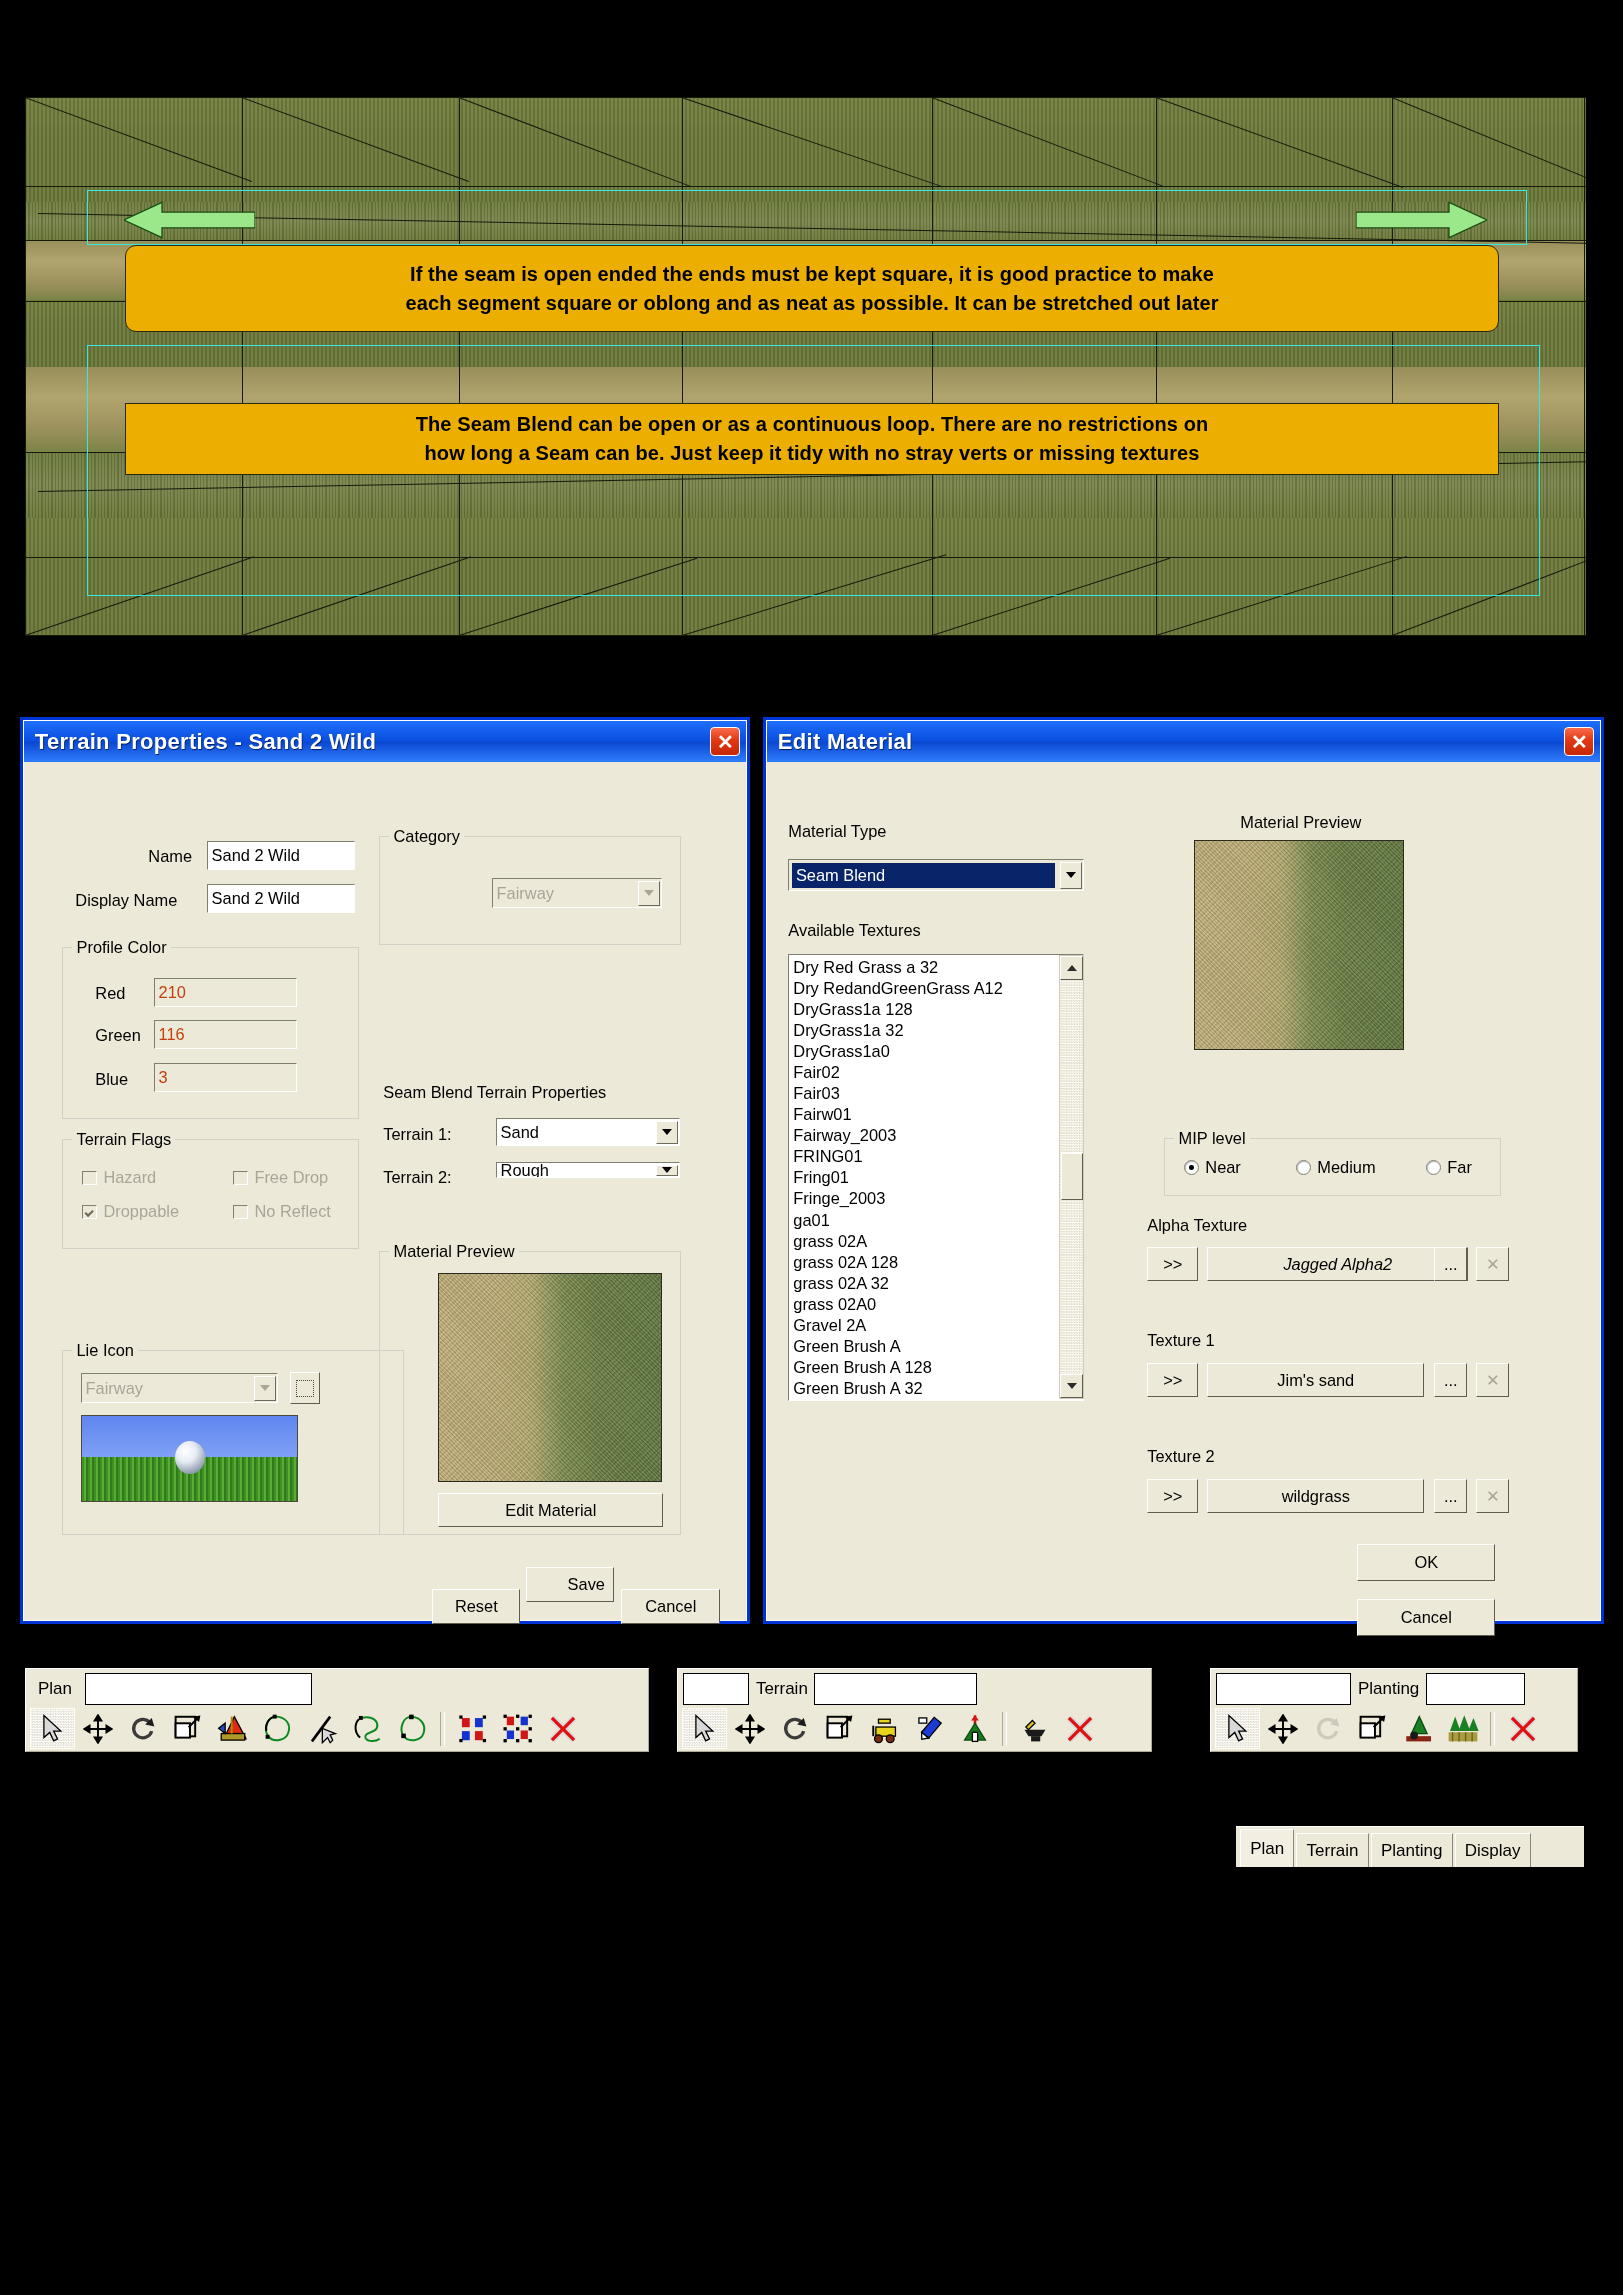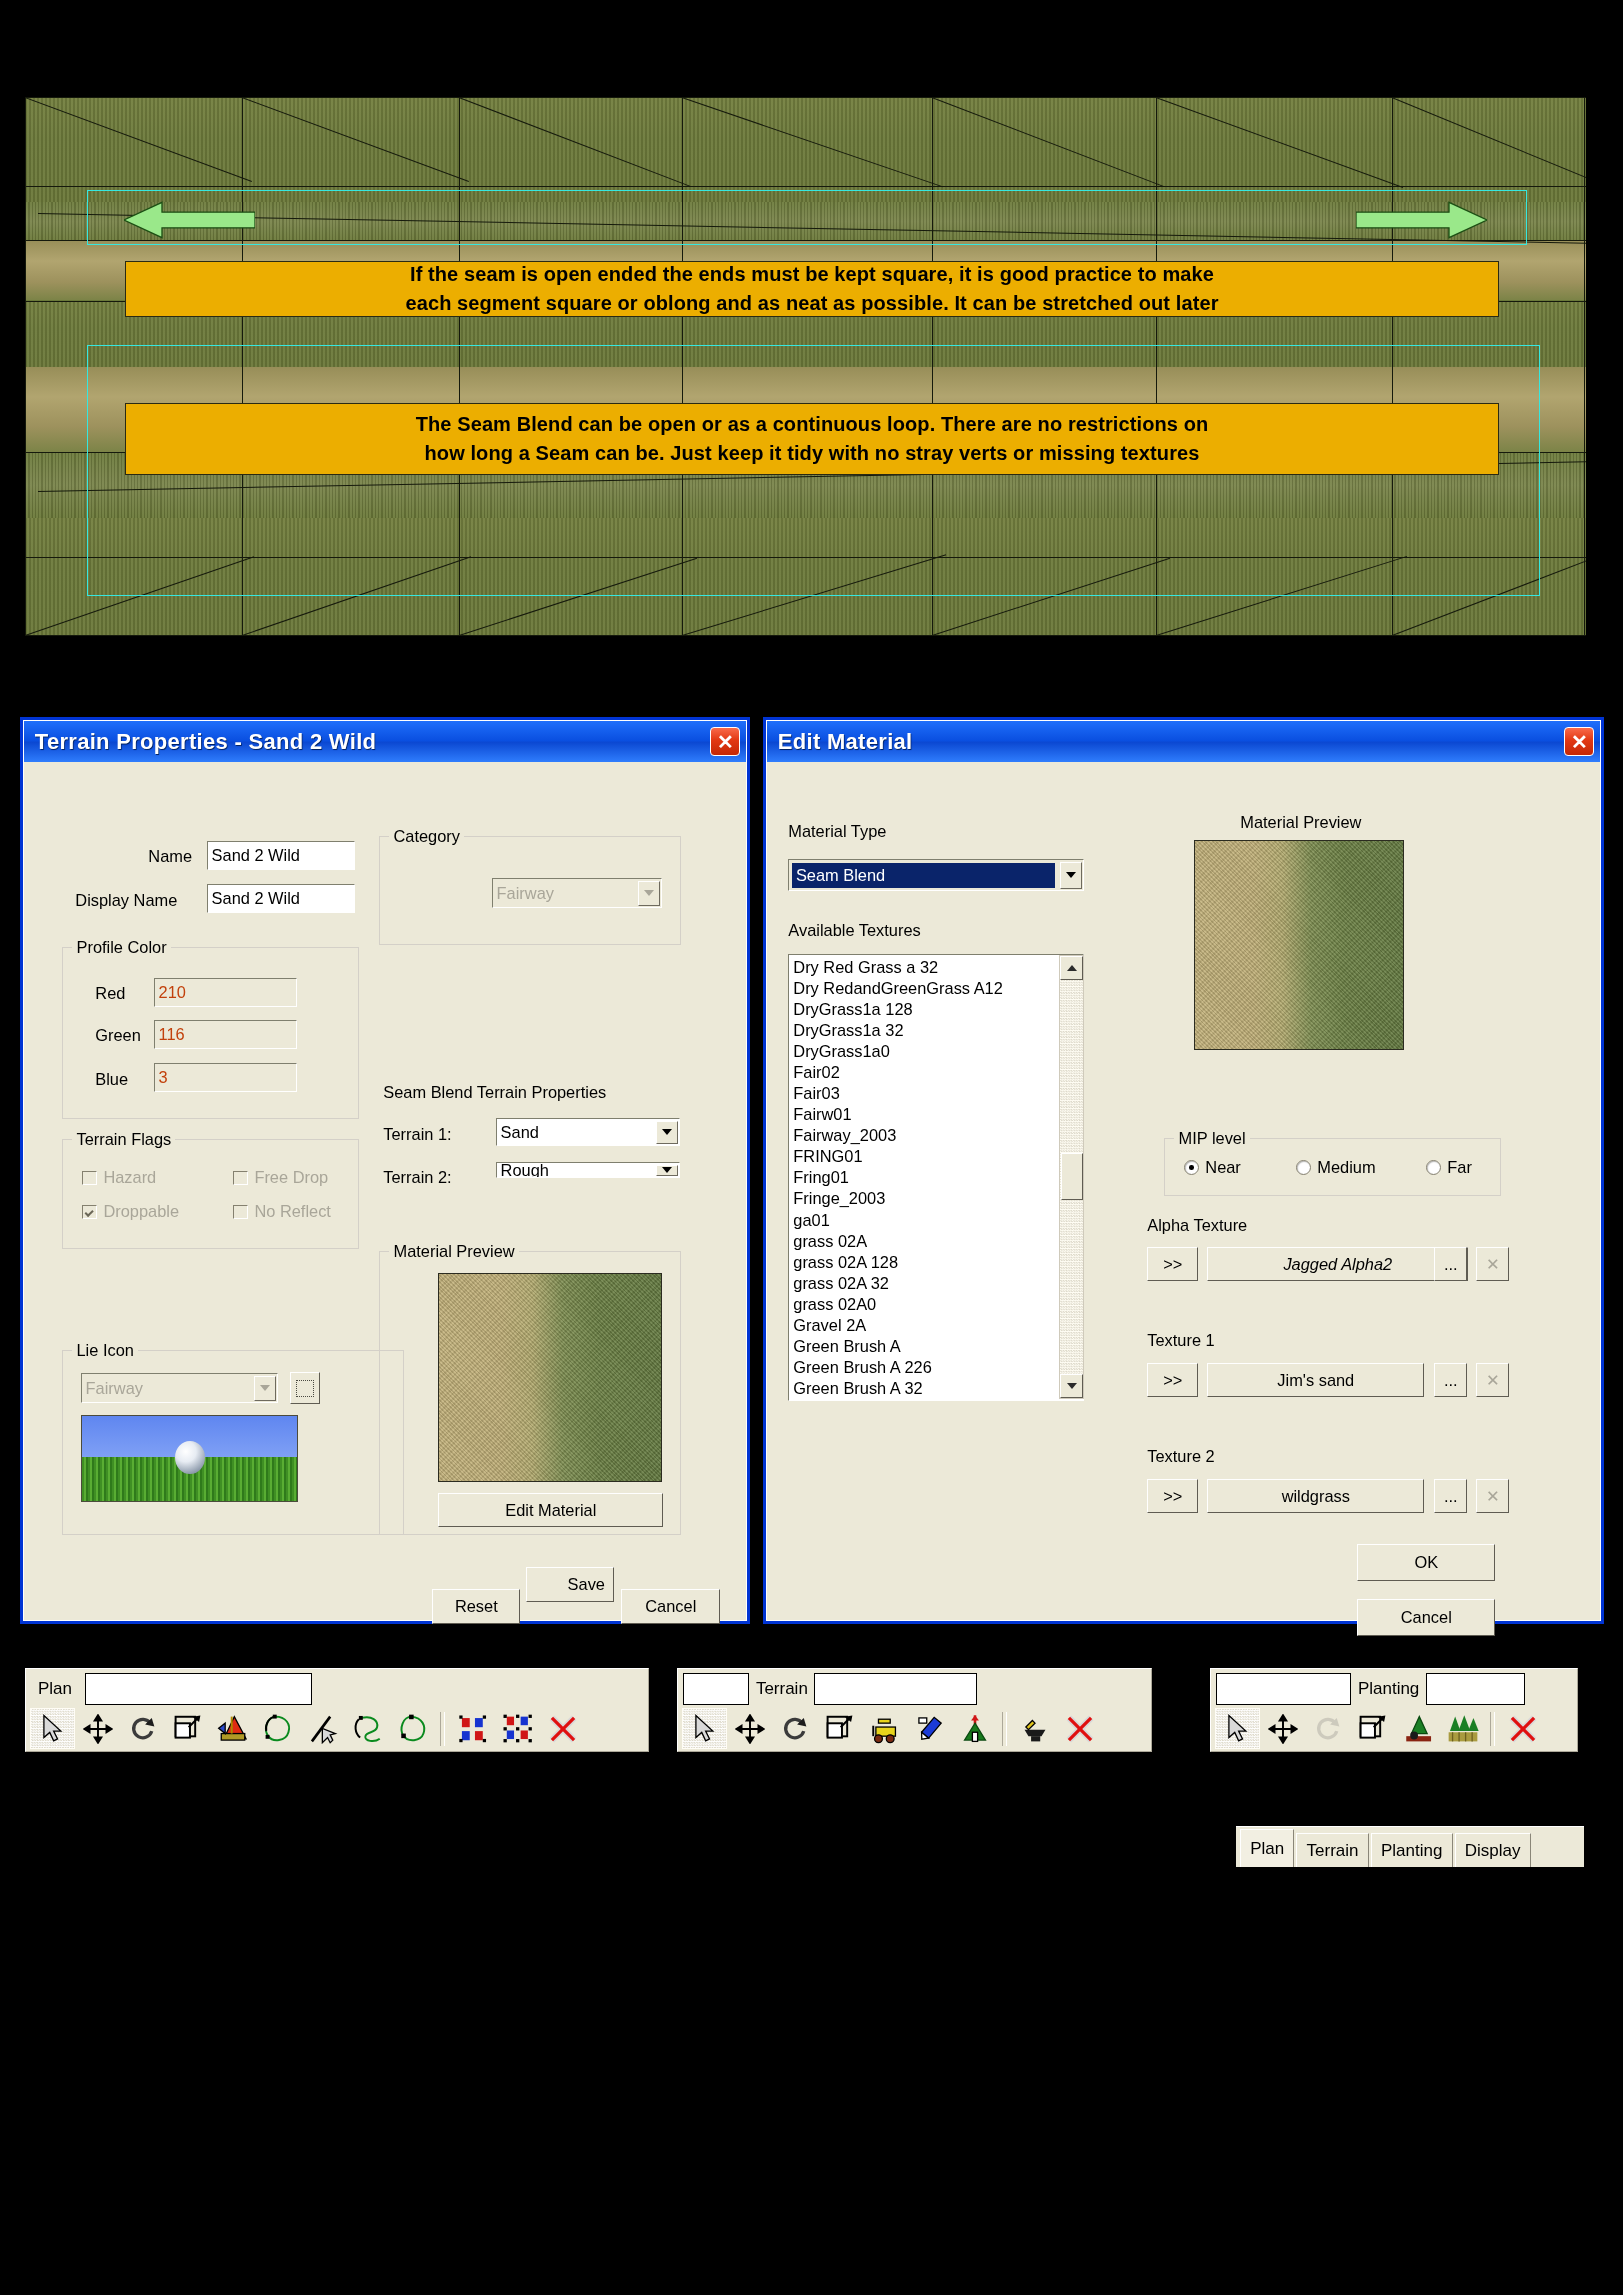--- a/index.html
+++ b/index.html
@@ -206,21 +206,21 @@
     <svg width="131" height="38" viewBox="0 0 200 58">
         <polygon points="0,29 58,2 58,17 200,17 200,41 58,41 58,56" fill="#9ae88a" stroke="#1d4f14" stroke-width="2"></polygon>
       </svg>
   </div>
   <div class="arrow-right" style="left:1331px;top:104px;">
     <svg width="131" height="38" viewBox="0 0 200 58">
         <polygon points="200,29 142,2 142,17 0,17 0,41 142,41 142,56" fill="#9ae88a" stroke="#1d4f14" stroke-width="2"></polygon>
       </svg>
   </div>
 
-  <div class="callout" style="left:100px;top:164px;width:1374px;height:56px;">
+  <div class="callout" style="left:100px;top:148px;width:1374px;height:87px;border-radius:11px;">
     <div class="ln">If  the  seam  is  open  ended  the  ends  must  be  kept   square,  it  is  good  practice  to  make</div>
     <div class="ln">each  segment  square  or  oblong  and  as  neat  as  possible.   It  can  be  stretched  out  later</div>
   </div>
   <div class="callout" style="left:100px;top:306px;width:1374px;height:72px;">
     <div class="ln">The  Seam  Blend  can  be  open  or  as  a  continuous  loop.  There  are  no  restrictions  on</div>
     <div class="ln">how  long  a  Seam  can  be.  Just   keep  it  tidy  with  no  stray  verts  or  missing   textures</div>
   </div>
 </div>
 
 <div class="win" style="left:20px;top:717px;width:730px;height:907px;">
@@ -357,21 +357,21 @@
             <li>FRING01</li>
             <li>Fring01</li>
             <li>Fringe_2003</li>
             <li>ga01</li>
             <li>grass 02A</li>
             <li>grass 02A 128</li>
             <li>grass 02A 32</li>
             <li>grass 02A0</li>
             <li>Gravel 2A</li>
             <li>Green Brush A</li>
-            <li>Green Brush A 226</li>
+            <li>Green Brush A 128</li>
             <li>Green Brush A 32</li>
             <li>Green_2003</li>
           </ul>
       </div>
       <div class="scrollbar" style="left:292px;top:193px;width:25px;height:444px;">
         <div class="sb-btn sb-up" style="top:0;">
             <i></i>
           </div>
         <div class="sb-track" style="top:24px;bottom:24px;"></div>
         <div class="sb-thumb" style="top:197px;height:47px;"></div>

